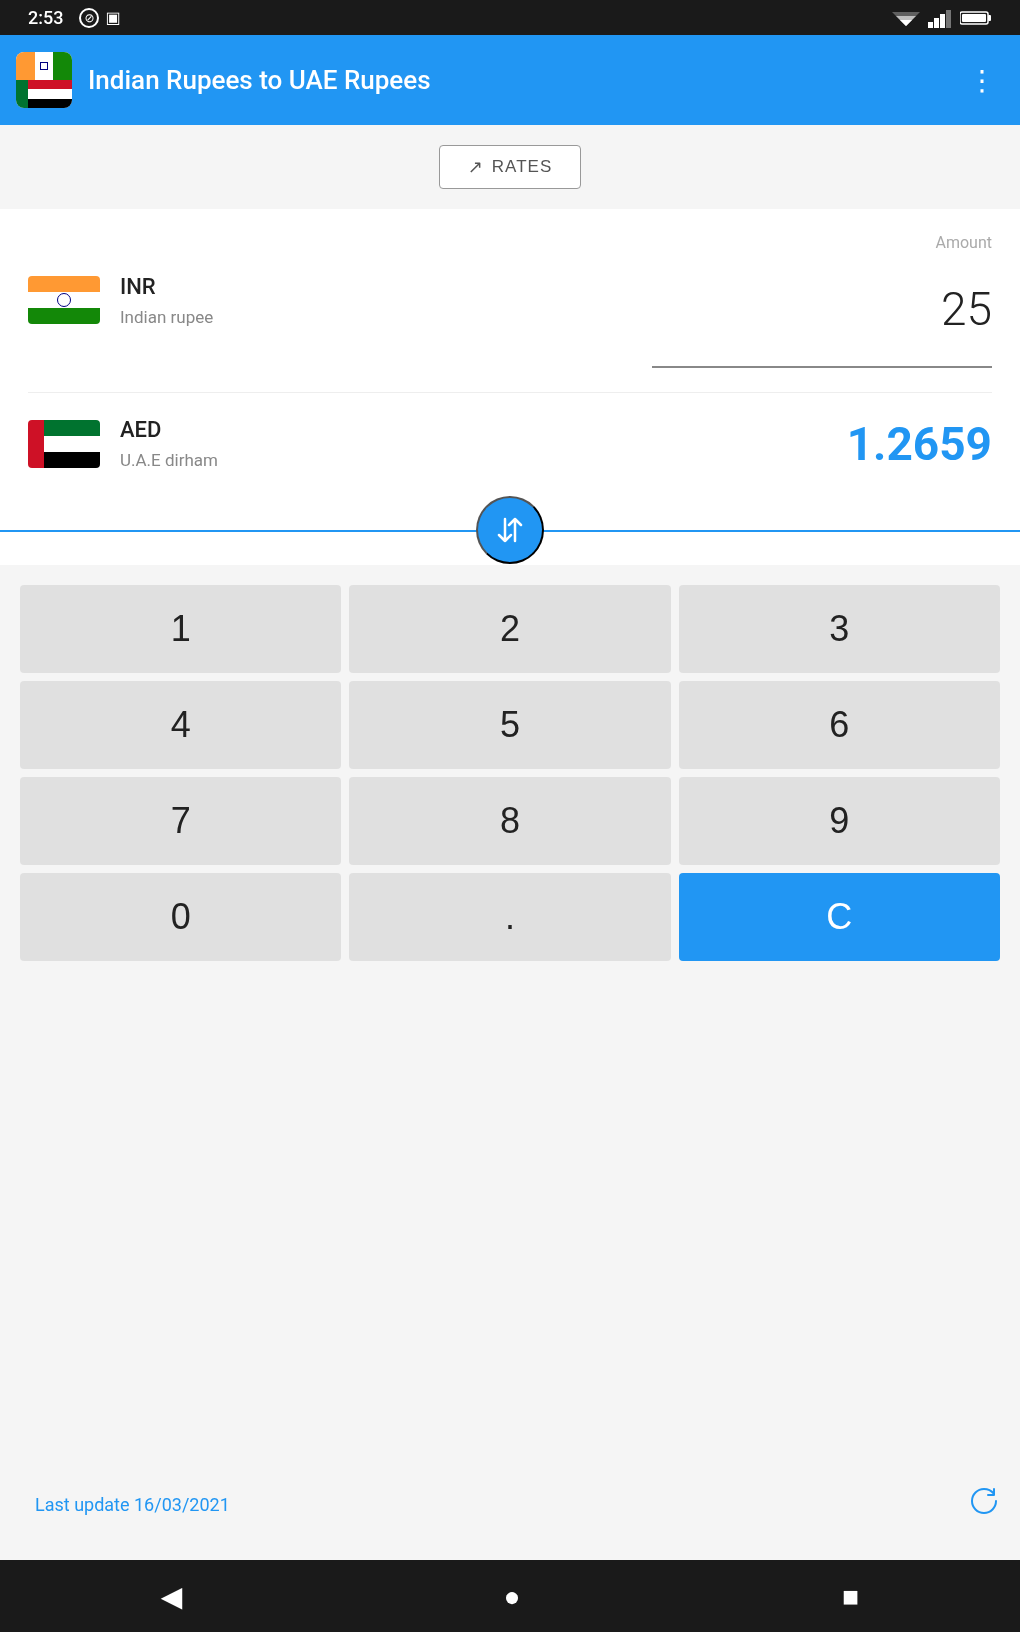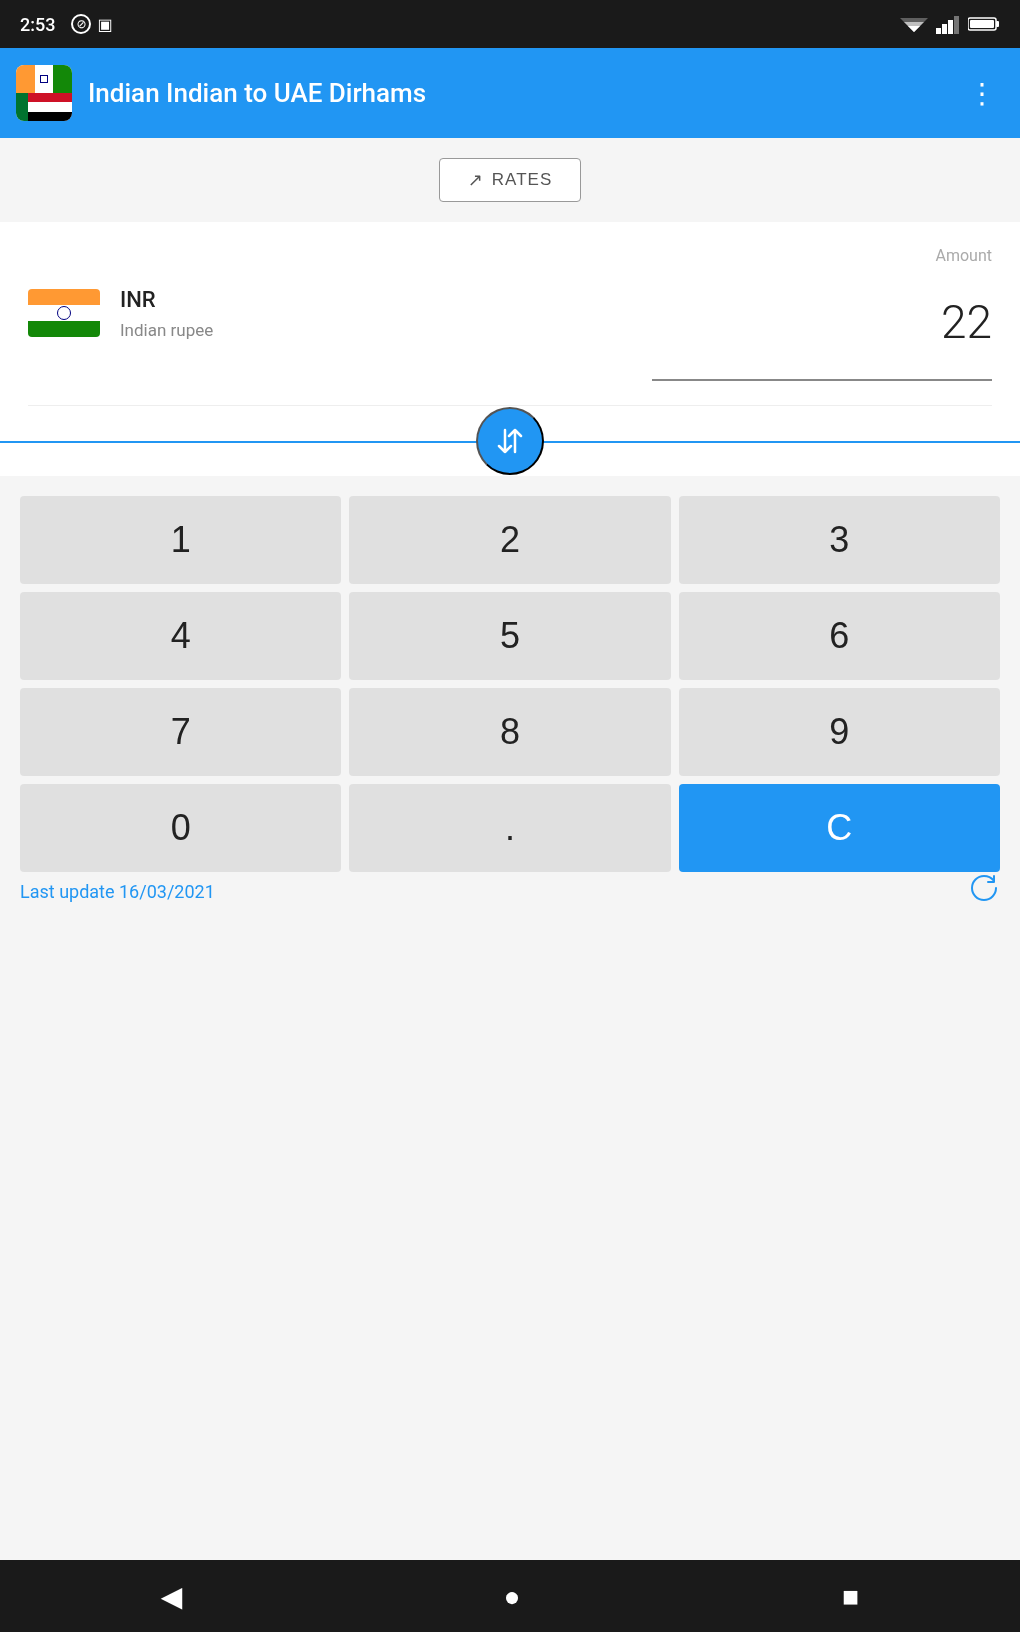--- a/index.html
+++ b/index.html
@@ -10,25 +10,25 @@
       background: #f5f5f5;
       font-family: 'Roboto', Arial, sans-serif;
       display: flex;
       flex-direction: column;
       overflow: hidden;
     }
 
     
     .status-bar {
       background: #1a1a1a;
-      height: 48px;
+      height: 35px;
       display: flex;
       align-items: center;
       justify-content: space-between;
-      padding: 0 20px;
+      padding: 0 28px;
       flex-shrink: 0;
     }
     .status-bar-left {
       display: flex;
       align-items: center;
       gap: 8px;
     }
     .status-time {
       color: white;
       font-size: 18px;
@@ -276,21 +276,23 @@
     .key-btn.blue {
       background: #2196F3;
       color: white;
     }
 
     
     .footer {
       flex: 1;
       display: flex;
       flex-direction: column;
+      justify-content: flex-end;
       padding-bottom: 20px;
+      padding-left: 15px;
     }
     .footer-row {
       display: flex;
       align-items: center;
       justify-content: space-between;
       padding: 0 20px 16px;
     }
     .last-update {
       color: #2196F3;
       font-size: 18px;
@@ -368,21 +370,21 @@
       <div class="logo-flag-aed">
         <div class="aed-left"></div>
         <div class="aed-stripes">
           <div class="aed-red"></div>
           <div class="aed-white"></div>
           <div class="aed-black"></div>
         </div>
       </div>
     </div>
   </div>
-  <span class="app-bar-title">Indian Indian to UAE Dirhams</span>
+  <span class="app-bar-title">Indian Rupees to UAE Rupees</span>
   <span class="app-bar-menu">⋮</span>
 </div>
 
 <div class="main-content">
 
   <div class="rates-container">
     <button class="rates-btn">
       <span class="rates-btn-icon">↗</span>
       <span>RATES</span>
     </button>
@@ -397,25 +399,42 @@
           <div class="inr-ashoka"></div>
         </div>
         <div class="inr-green"></div>
       </div>
       <div class="currency-info">
         <div class="currency-code">INR</div>
         <div class="currency-name">Indian rupee</div>
       </div>
       <div class="currency-amount-col">
         <span class="amount-label">Amount</span>
-        <span class="amount-value">22</span>
+        <span class="amount-value">25</span>
         <div class="amount-underline"></div>
       </div>
     </div>
 
+    <div class="currency-row" style="border-bottom:none;">
+      <div class="currency-flag aed-flag" style="height:48px;">
+        <div class="aed-red-stripe"></div>
+        <div class="aed-main">
+          <div class="aed-green-h"></div>
+          <div class="aed-white-h"></div>
+          <div class="aed-black-h"></div>
+        </div>
+      </div>
+      <div class="currency-info">
+        <div class="currency-code">AED</div>
+        <div class="currency-name">U.A.E dirham</div>
+      </div>
+      <div class="currency-amount-col">
+        <span class="result-value">1.2659</span>
+      </div>
+    </div>
 
   </div>
 
   <div style="position:relative;display:flex;justify-content:center;align-items:center;background:white;height:70px;">
     <div style="position:absolute;top:50%;left:0;right:0;height:2px;background:#2196F3;"></div>
     <button class="swap-btn">
       <svg width="34" height="34" viewBox="0 0 34 34" fill="none">
         <path d="M12 6 L12 28 M12 28 L6 22 M12 28 L18 22" stroke="white" stroke-width="2.5" stroke-linecap="round" stroke-linejoin="round"></path>
         <path d="M22 28 L22 6 M22 6 L16 12 M22 6 L28 12" stroke="white" stroke-width="2.5" stroke-linecap="round" stroke-linejoin="round"></path>
       </svg>

